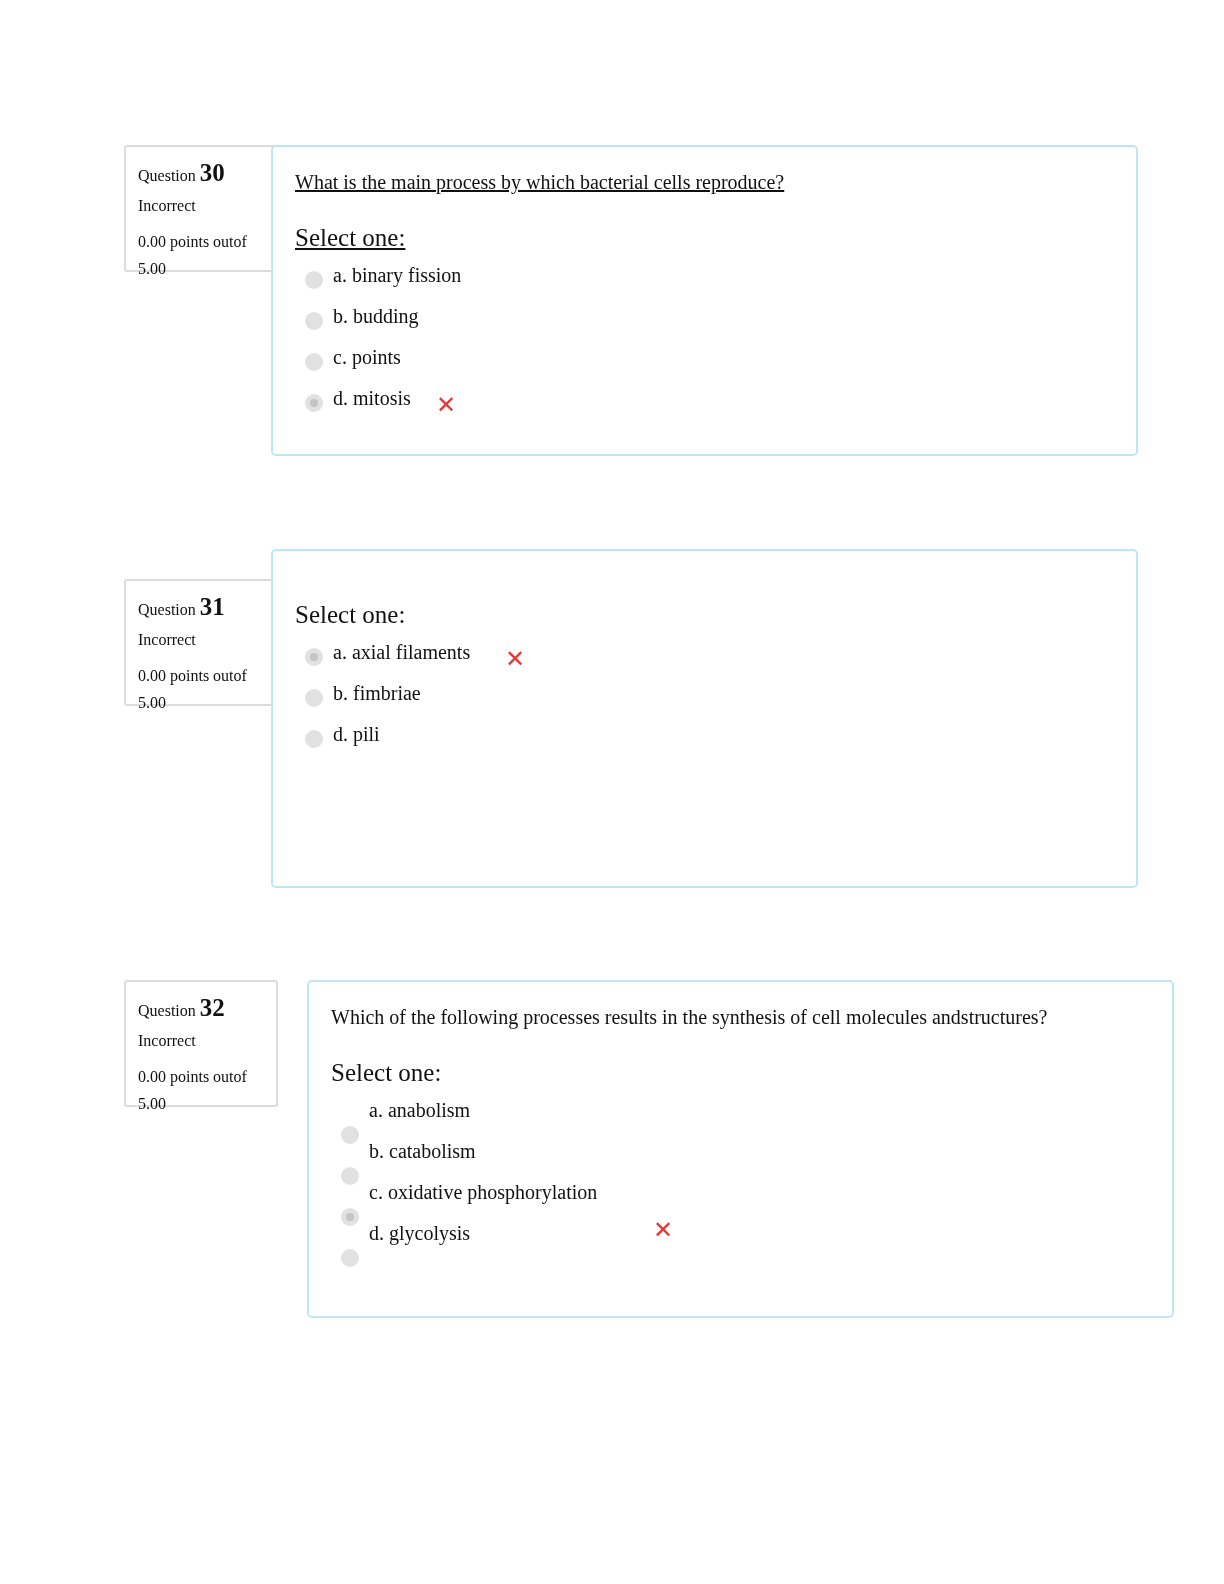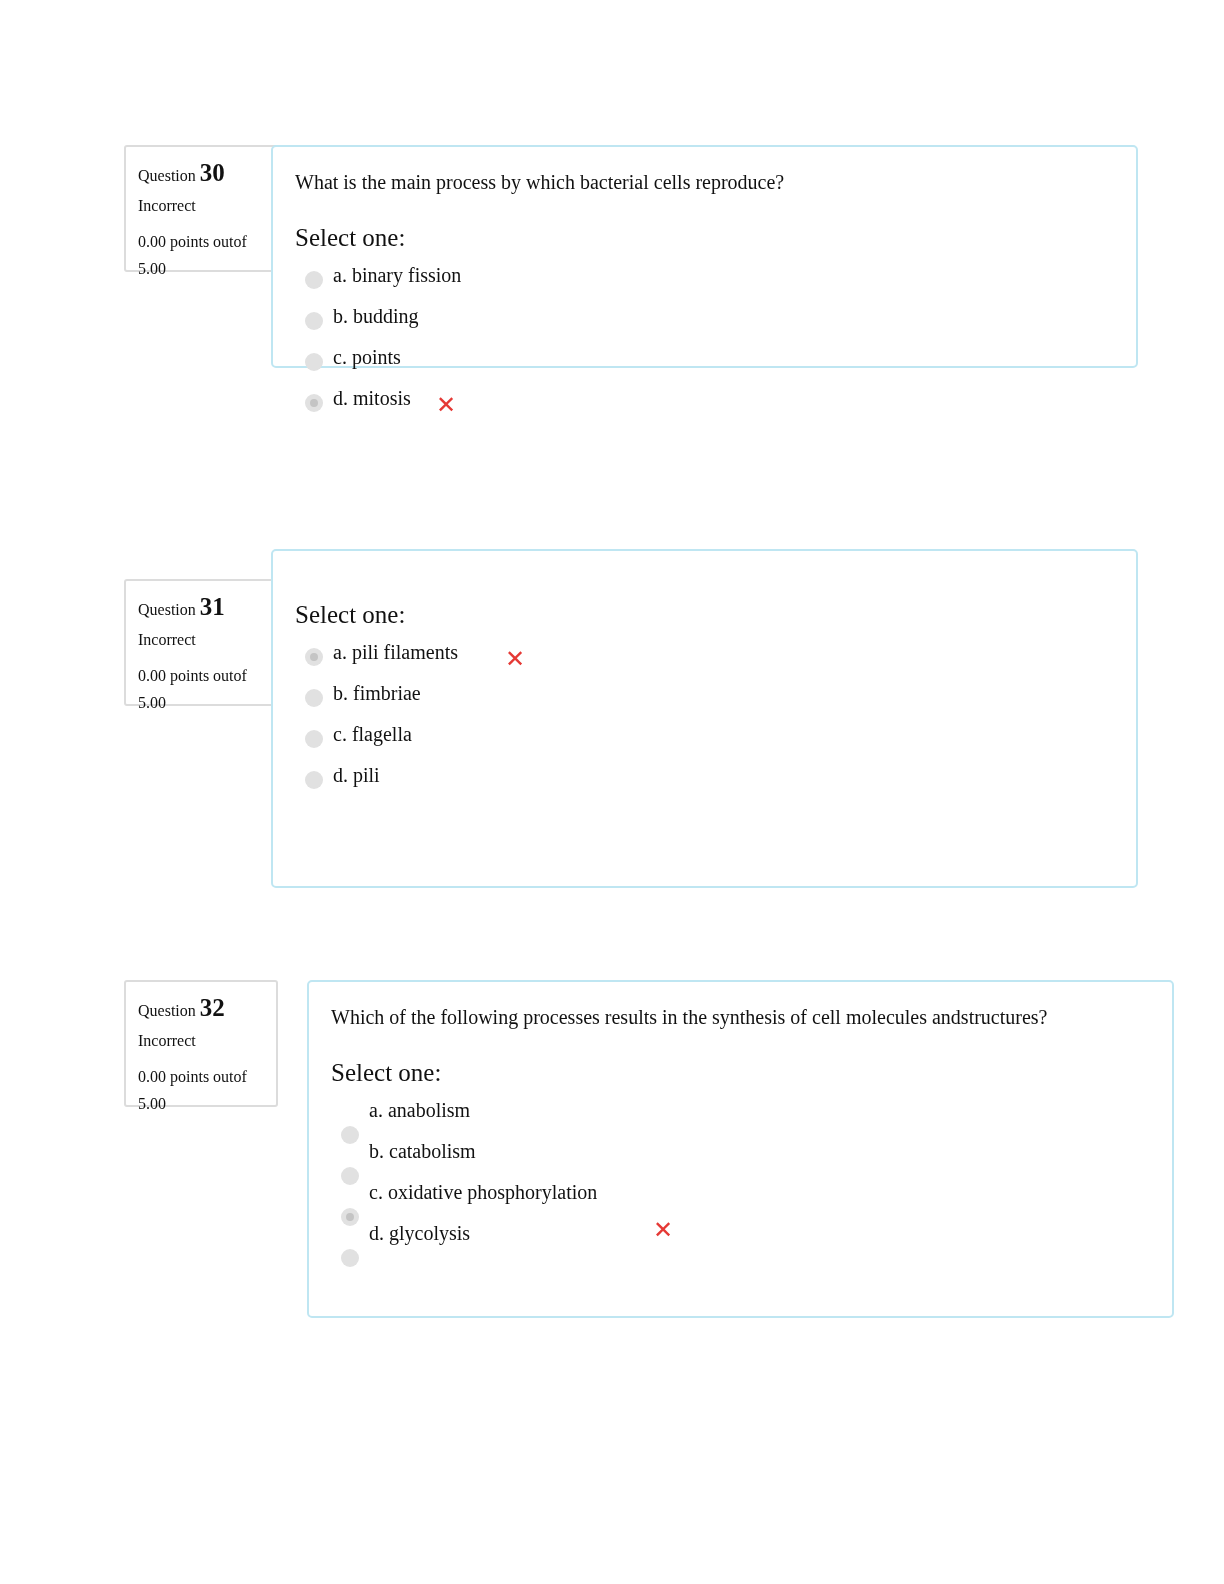--- a/index.html
+++ b/index.html
@@ -43,21 +43,21 @@
 <body>
 
 <div class="info" style="top:145px;">
   <div class="qline">
     <span>Question</span>
     <span class="num">30</span>
   </div>
   <div class="state">Incorrect</div>
   <div class="grade">0.00 points outof 5.00</div>
 </div>
-<div class="content" style="top:145px;height:223px;">
+<div class="content" style="top:145px;height:311px;text-decoration:underline;">
   <div class="qtext">What is the main process by which bacterial cells reproduce?</div>
   <div class="prompt">Select one:</div>
   <div class="answers">
     <div class="ans">
       <span class="radio"></span>
       <span class="lbl">a. binary fission</span>
     </div>
     <div class="ans">
       <span class="radio"></span>
       <span class="lbl">b. budding</span>
@@ -80,30 +80,26 @@
     <span class="num">31</span>
   </div>
   <div class="state">Incorrect</div>
   <div class="grade">0.00 points outof 5.00</div>
 </div>
 <div class="content" style="top:549px;height:339px;">
   <div class="prompt">Select one:</div>
   <div class="answers">
     <div class="ans">
       <span class="radio checked"></span>
-      <span class="lbl">a. pili filaments</span>
+      <span class="lbl">a. axial filaments</span>
       <span class="xmark" style="left:210px;top:12px;">✕</span>
     </div>
     <div class="ans">
       <span class="radio"></span>
       <span class="lbl">b. fimbriae</span>
-    </div>
-    <div class="ans">
-      <span class="radio"></span>
-      <span class="lbl">c. flagella</span>
     </div>
     <div class="ans">
       <span class="radio"></span>
       <span class="lbl">d. pili</span>
     </div>
   </div>
 </div>
 
 <div class="info" style="top:980px;">
   <div class="qline">

